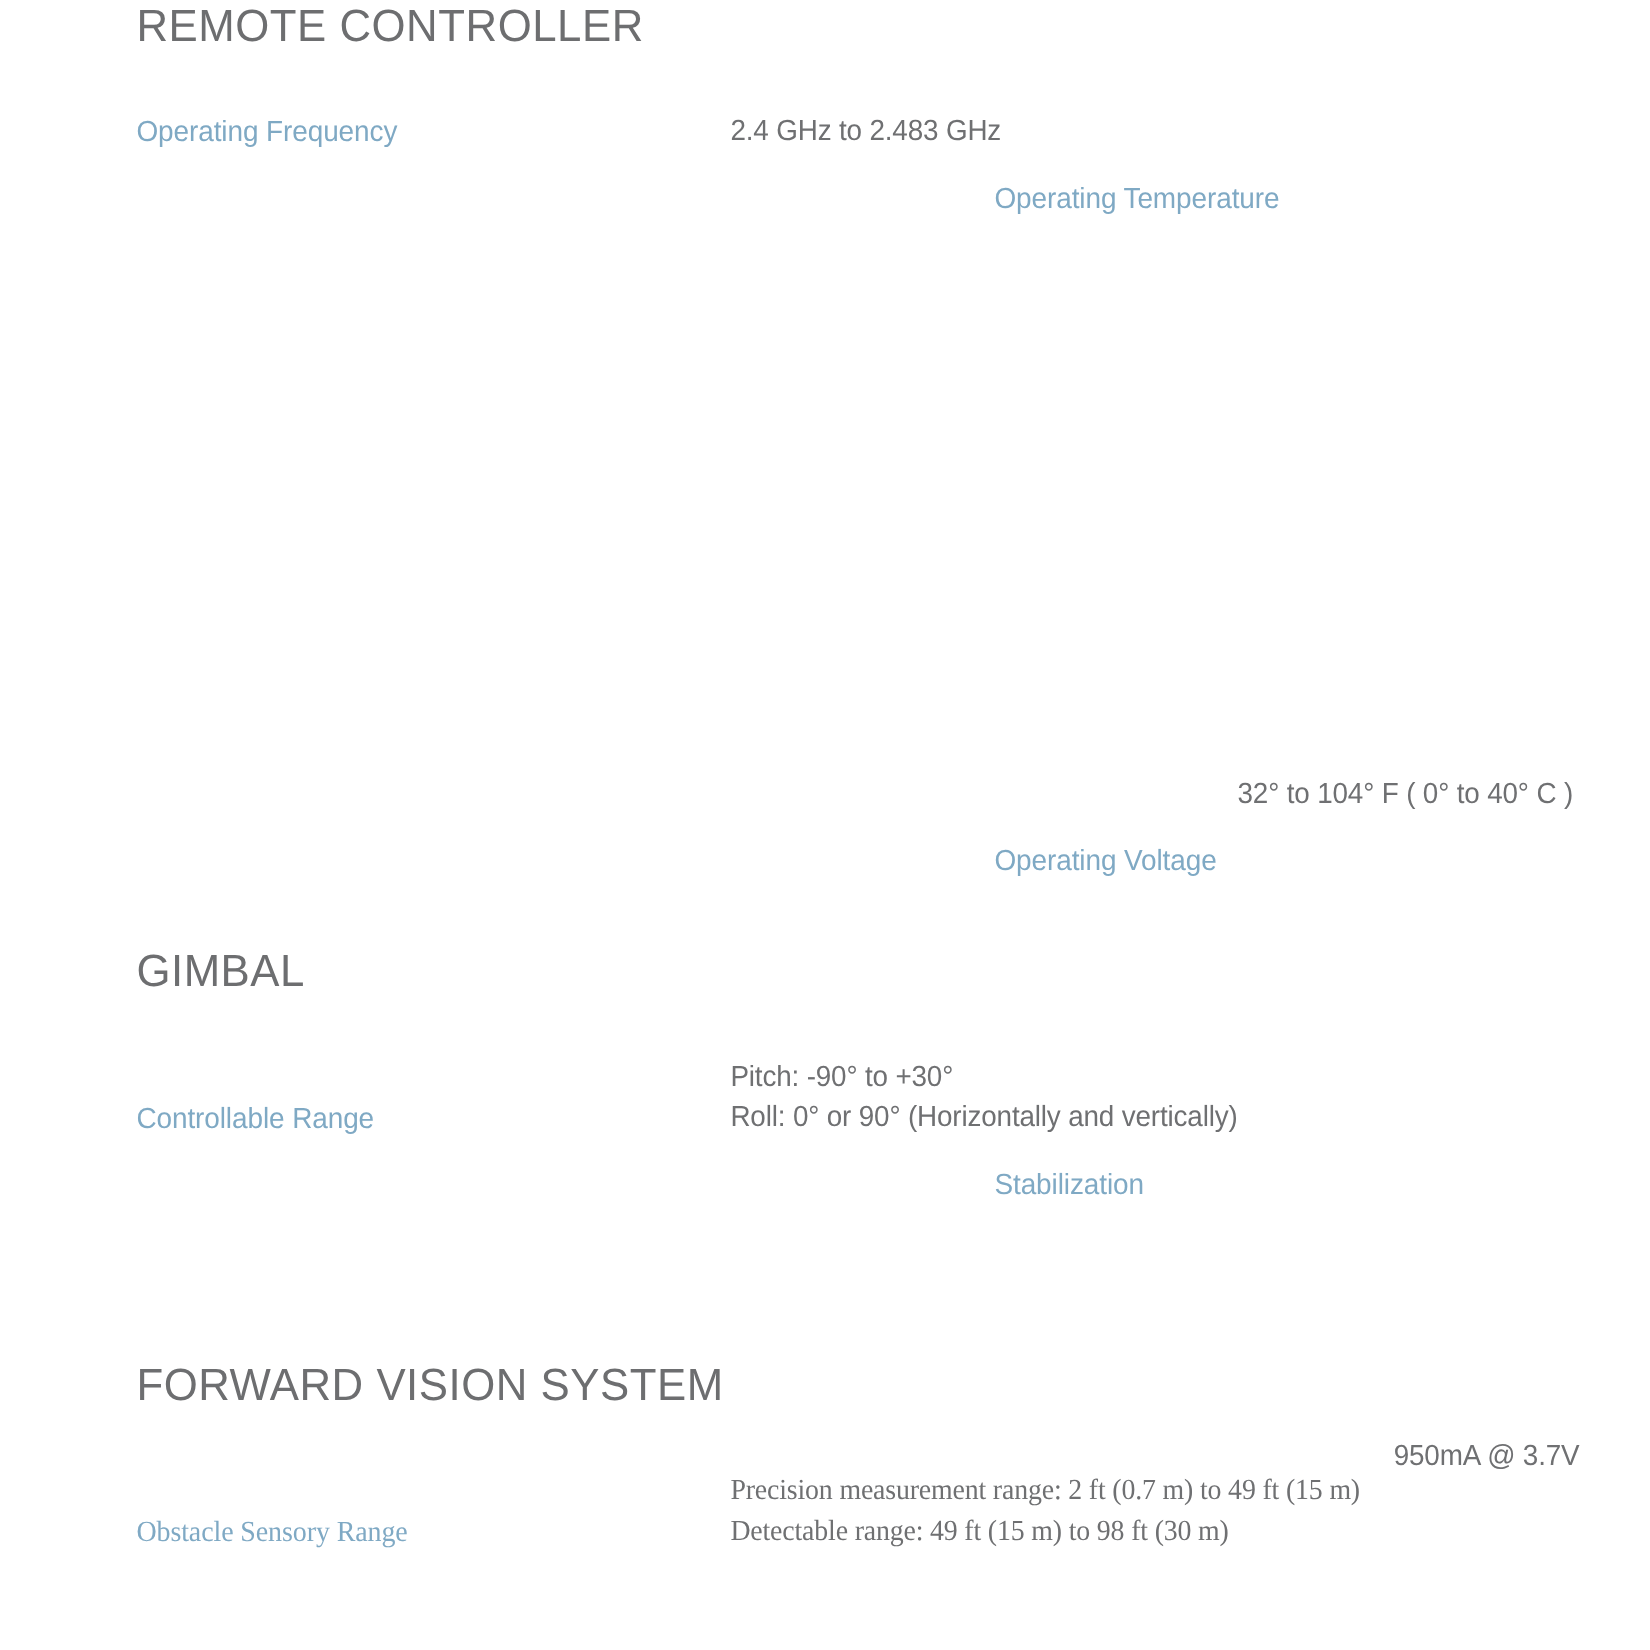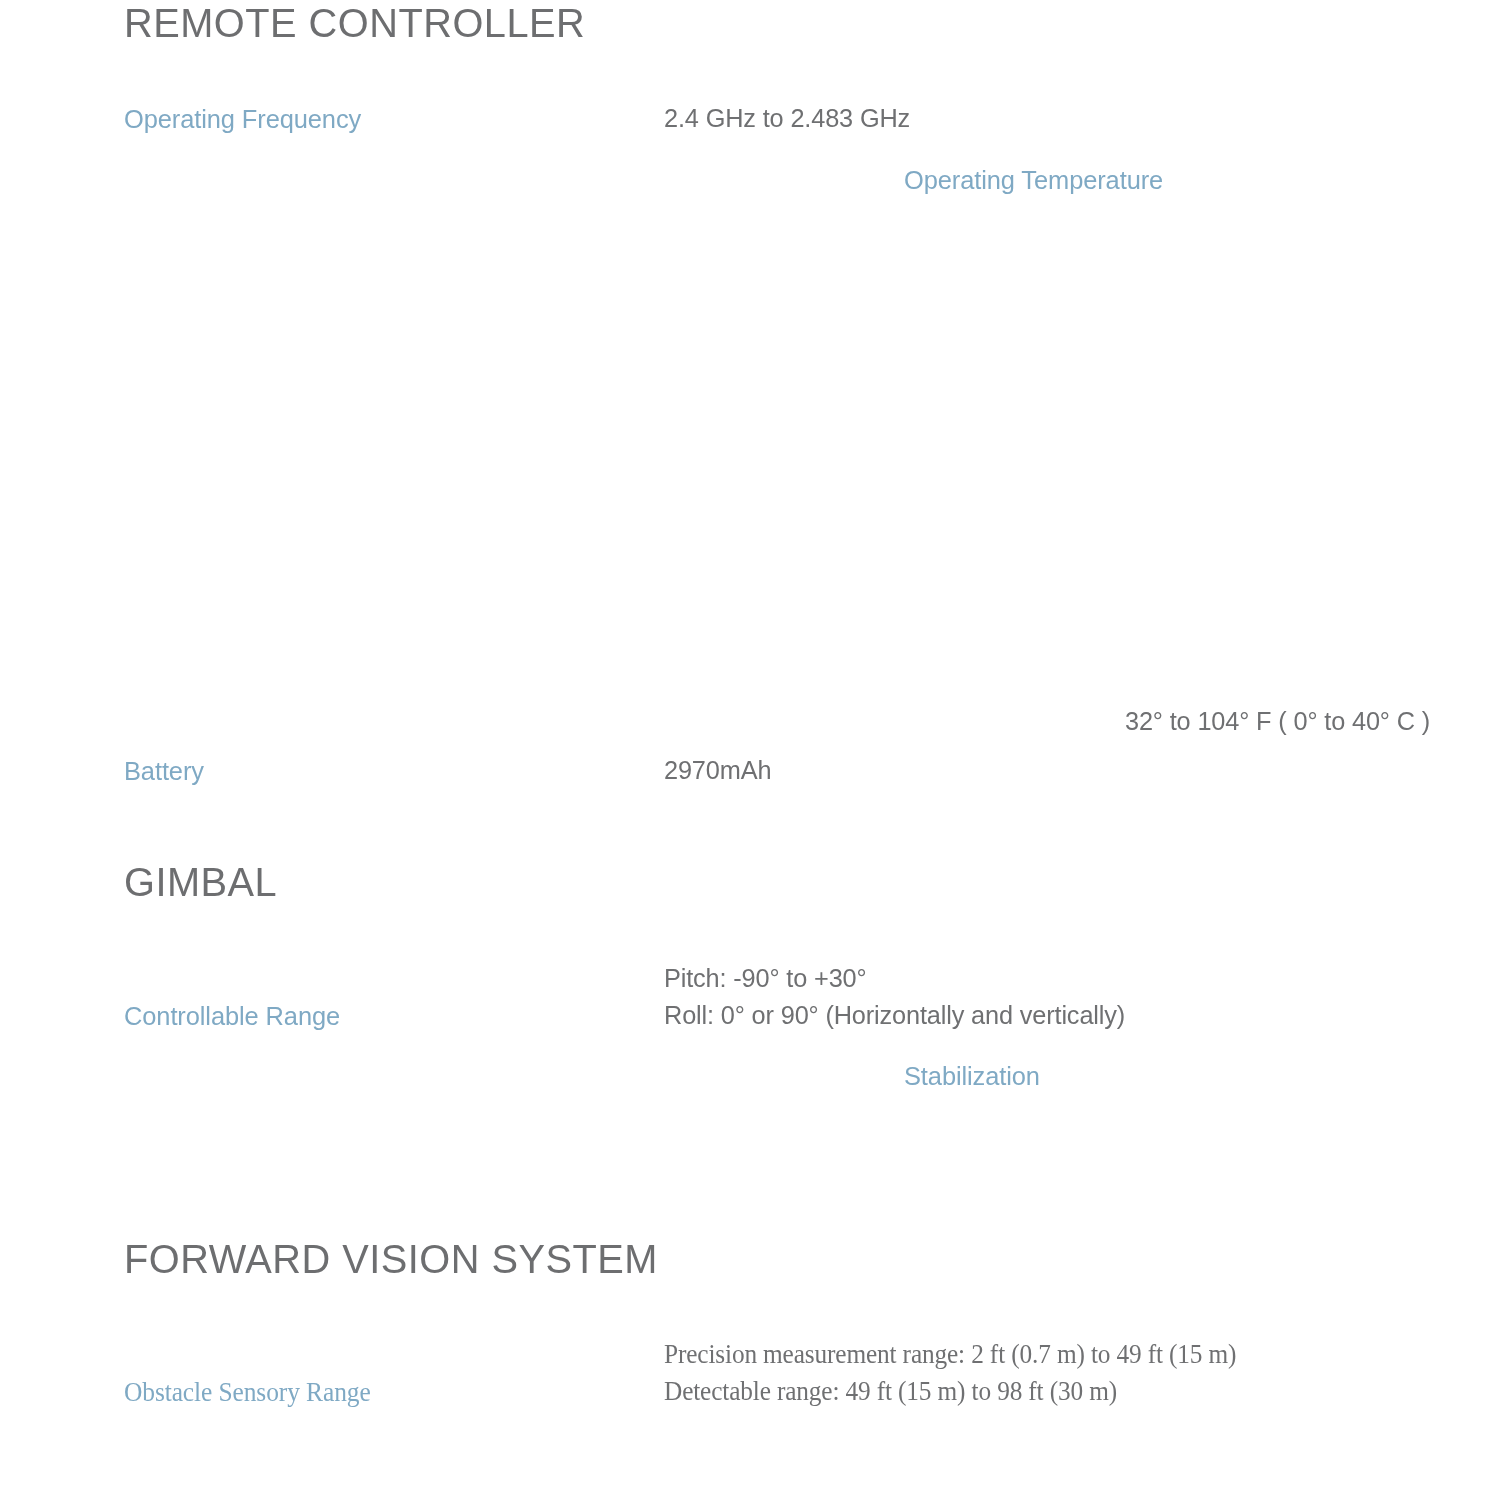--- a/index.html
+++ b/index.html
@@ -123,28 +123,28 @@
       </div>
 
 
       <div class="spec-row r-gap-lg">
         <div class="spec-label">Operating Temperature</div>
         <div class="spec-value">
           <span class="vline nowrap">32° to 104° F ( 0° to 40° C )</span>
         </div>
       </div>
 
-      <div class="spec-row r-gap-md">
-        <div class="spec-label">Battery</div>
+
+
+      <div class="spec-row r-gap-lg">
+        <div class="spec-label">Operating Voltage</div>
         <div class="spec-value">
-          <span class="vline nowrap">2970mAh</span>
+          <span class="vline nowrap">950mA @ 3.7V</span>
         </div>
       </div>
-
-
 
 
     </div>
   </section>
 
   <section id="section-gimbal">
 
     <h2 id="gimbal-title" class="section-title">GIMBAL</h2>
 
     <div id="gimbal-rows" class="spec-table">

